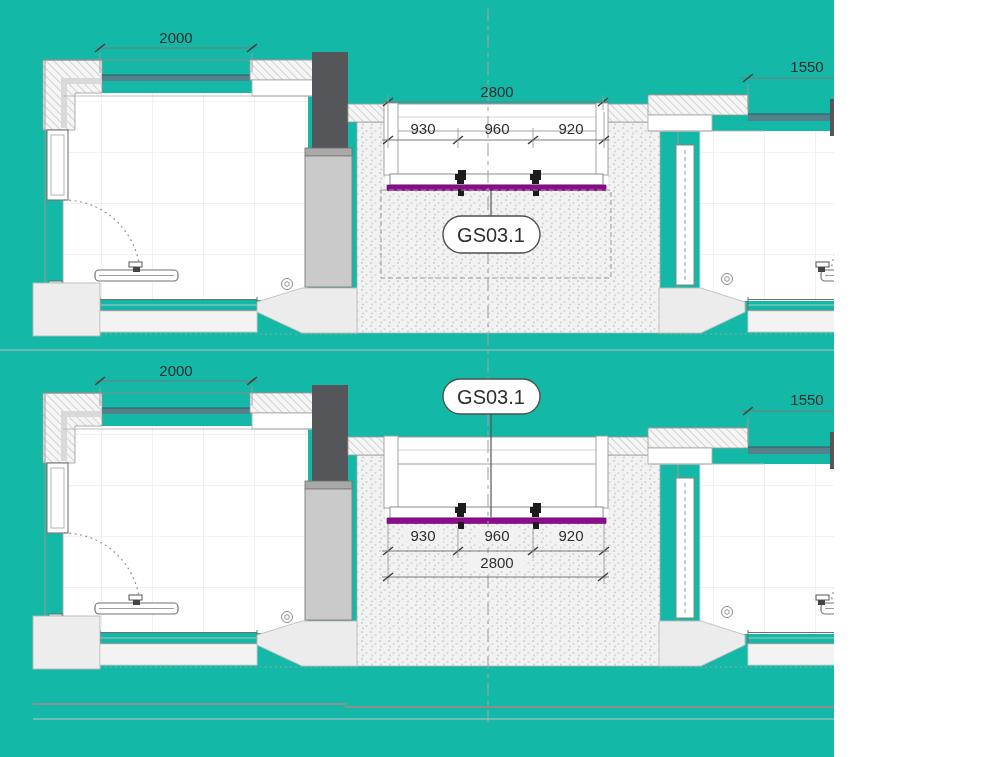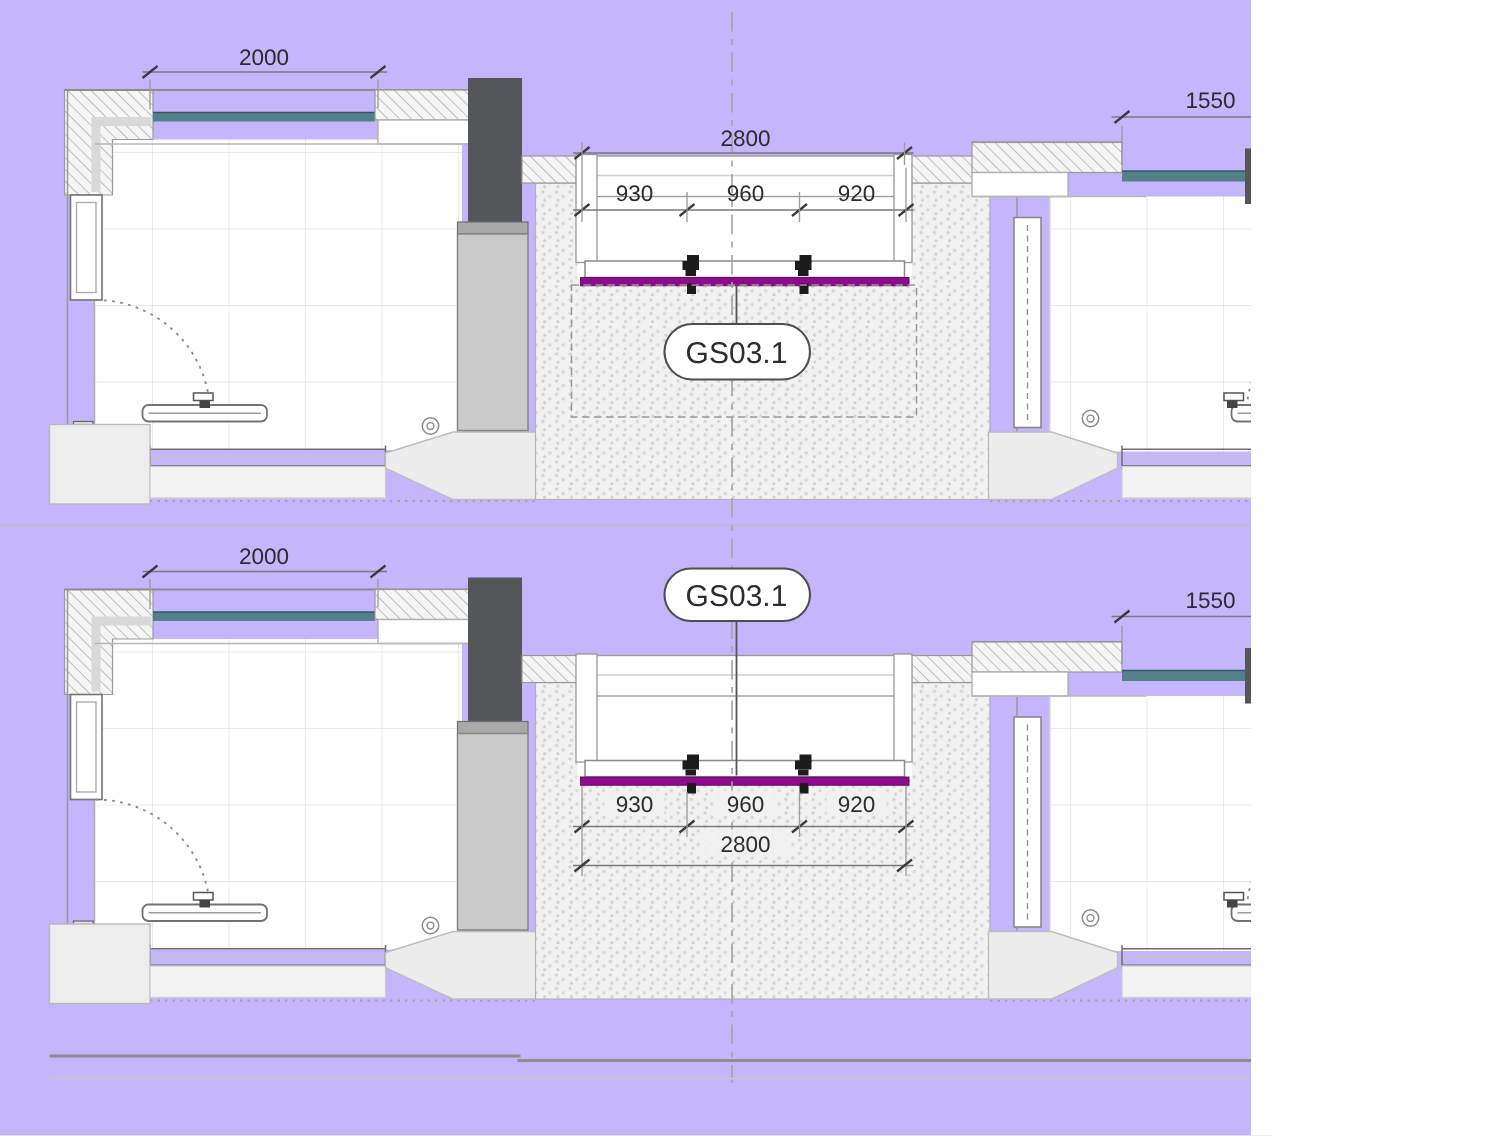--- a/index.html
+++ b/index.html
@@ -1,16 +1,16 @@
 <!DOCTYPE html>
 <html><head>
 <meta charset="utf-8">
 <style>
   html,body{margin:0;padding:0;background:#ffffff;}
-  .stage{width:834px;height:757px;position:relative;background:#c4b5fd;overflow:hidden;}
+  .stage{width:834px;height:757px;position:relative;background:#14b8a6;overflow:hidden;}
   svg{display:block;}
   text{font-family:"Liberation Sans",sans-serif;fill:#2d2d2d;text-anchor:middle;}
   .dim{font-size:15px;}
   .callout-text{font-size:20px;}
   .dimline{stroke:#7a7a7a;stroke-width:1;}
   .extline{stroke:#9b9b9b;stroke-width:0.9;}
   .wall{stroke:#8c8c8c;stroke-width:1.2;fill:none;}
   .thin{stroke:#b8b8b8;stroke-width:0.9;fill:none;}
   .doorarc{stroke:#8a8a8a;stroke-width:1.2;fill:none;stroke-dasharray:1.8 3.6;}
   .dotted{stroke:#a3a3a3;stroke-width:1.2;fill:none;stroke-dasharray:1.6 3.4;}

